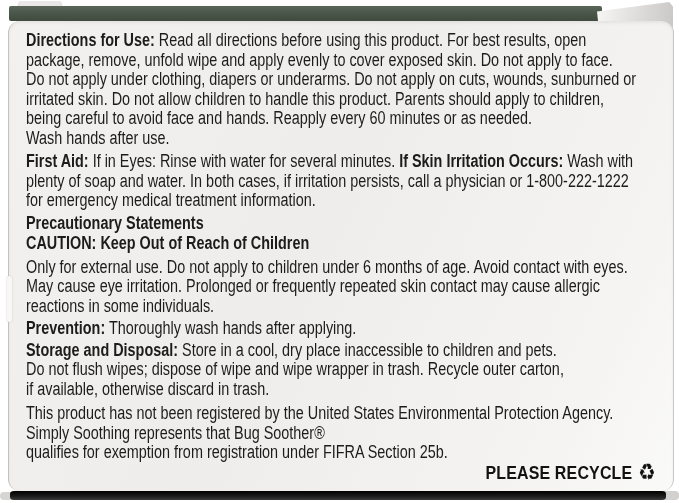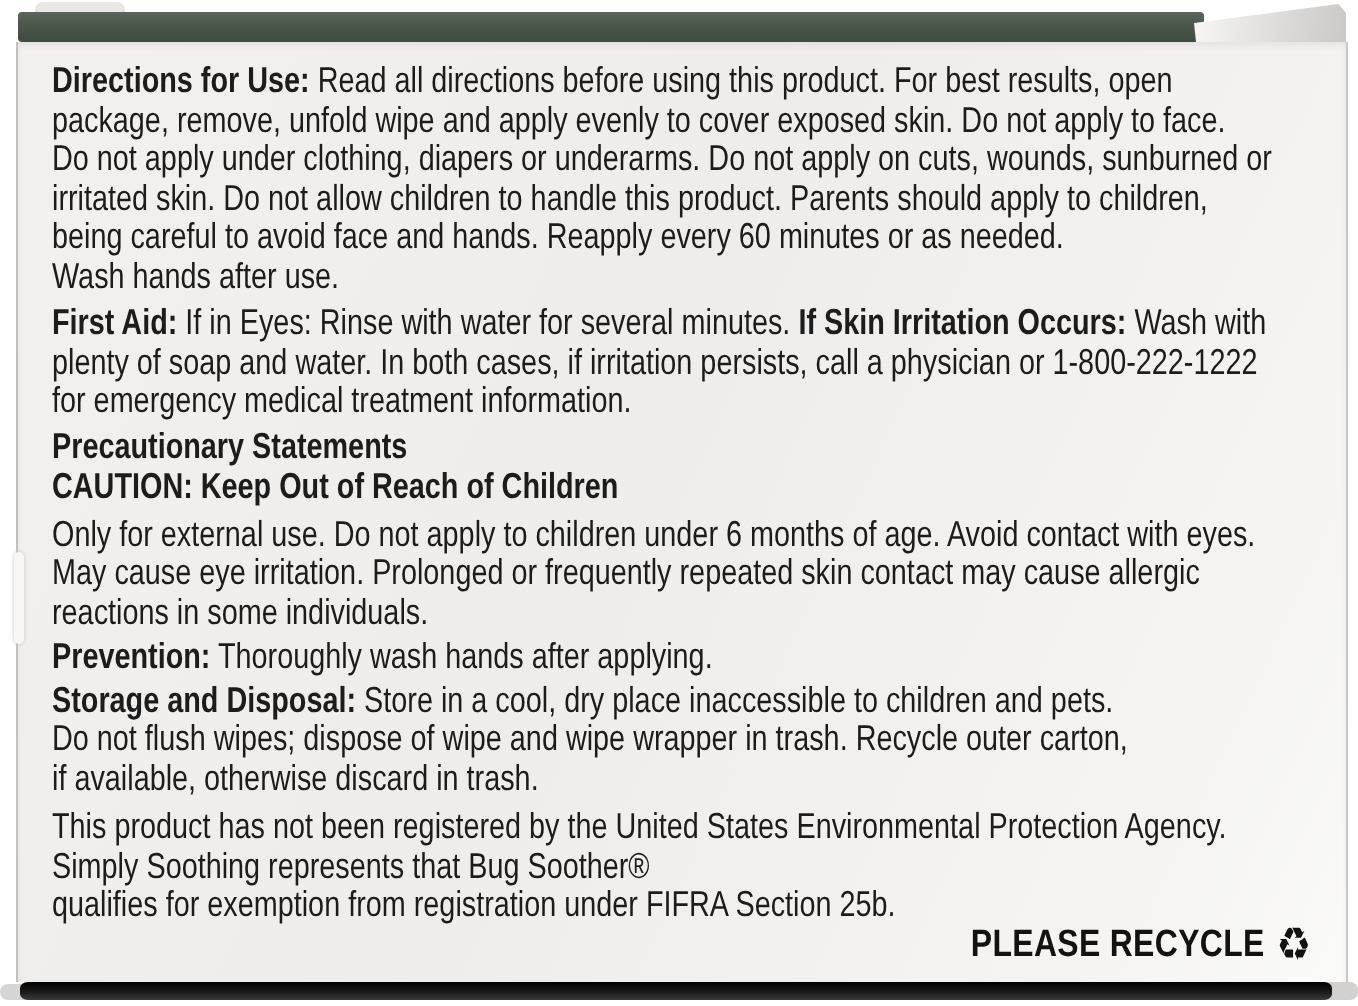--- a/index.html
+++ b/index.html
@@ -12,21 +12,21 @@
   .top-strip{position:absolute;left:9px;top:6px;width:593px;height:15px;
     border-radius:2px;background:linear-gradient(#5b665a 0%,#4a574a 45%,#3e4b3e 100%);}
   .top-flap{position:absolute;left:597px;top:2px;width:76px;height:25px;
     background:linear-gradient(100deg,#f7f7f5 0%,#dddcda 55%,#c9c8c6 100%);
     clip-path:polygon(0 38%,95% 0,100% 18%,100% 100%,2% 95%);}
 
   
   .panel{position:absolute;left:8px;top:21px;width:664px;height:470px;
     background:linear-gradient(115deg,#f2f1ef 0%,#eeedeb 45%,#f5f4f2 85%,#fafaf8 100%);
     border-left:1px solid #c2c1bf;border-right:1px solid #c8c7c5;
-    box-shadow:inset 0 2px 3px rgba(0,0,0,0.06);}
+    box-shadow:inset 0 2px 3px rgba(0,0,0,0.06);border-radius:12px;}
   .left-notch{position:absolute;left:-2px;top:255px;width:5px;height:46px;
     background:#f8f7f5;border-radius:3px;box-shadow:0 0 2px #c9c8c6;}
 
   
   .text-block{position:absolute;left:17px;top:10px;width:820px;
     transform:scaleX(0.8);transform-origin:0 0;
     font-size:18px;line-height:19.5px;color:#1c1c1c;}
   .para{margin:0;white-space:pre-line;}
   .para b{font-weight:700;}
   .heading{font-weight:700;margin:0;white-space:pre-line;}

